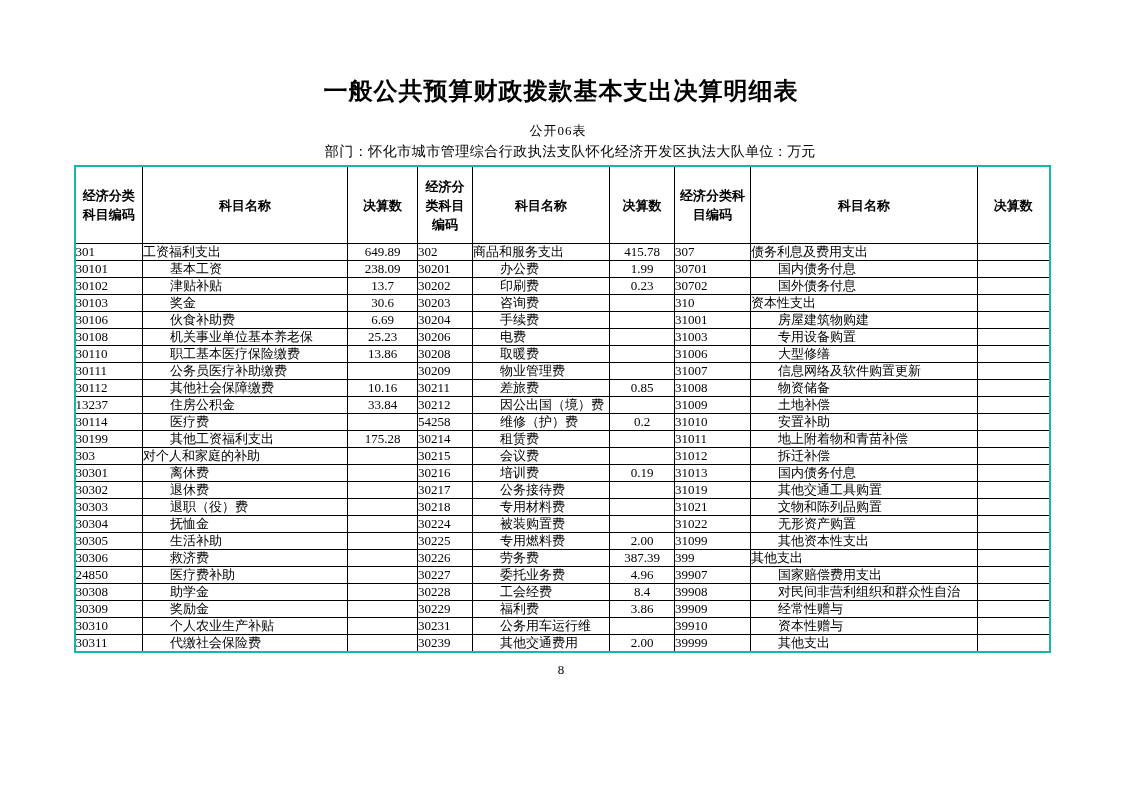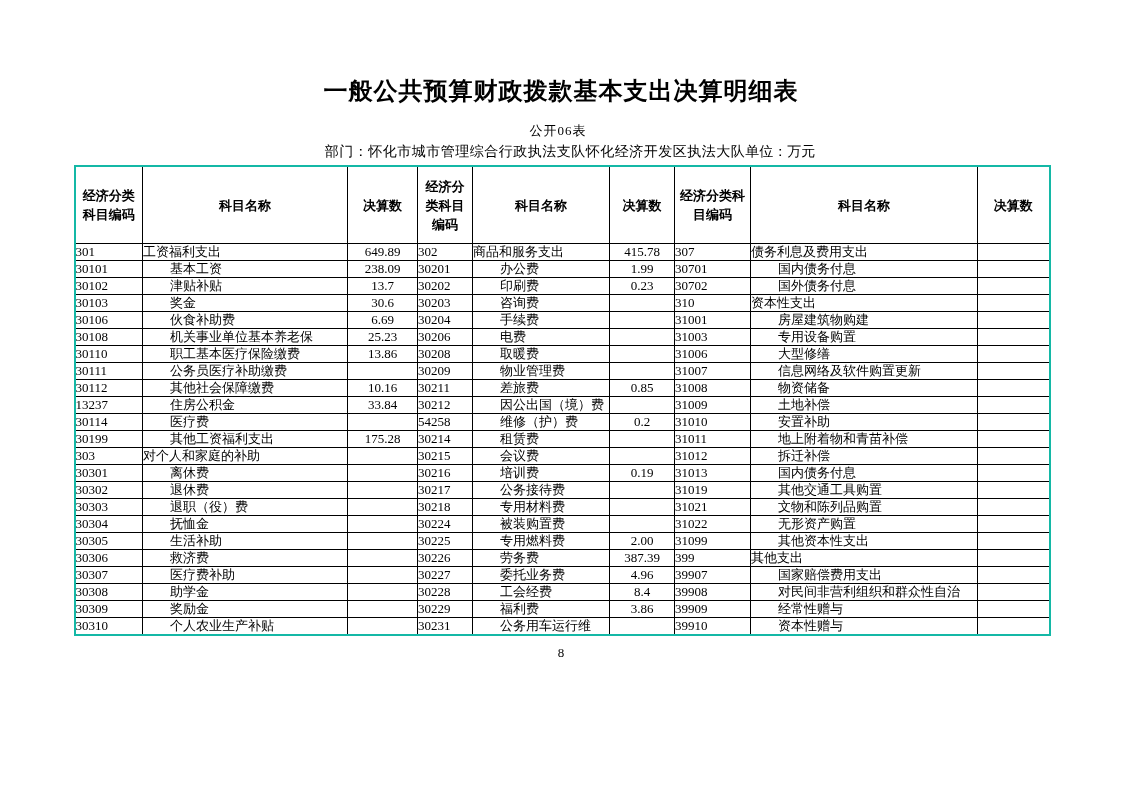--- a/index.html
+++ b/index.html
@@ -330,21 +330,21 @@
             <td class="name sub">救济费</td>
             <td class="value"></td>
             <td class="code">30226</td>
             <td class="name sub">劳务费</td>
             <td class="value">387.39</td>
             <td class="code">399</td>
             <td class="name">其他支出</td>
             <td class="value"></td>
           </tr>
           <tr>
-            <td class="code">30307</td>
+            <td class="code">24850</td>
             <td class="name sub">医疗费补助</td>
             <td class="value"></td>
             <td class="code">30227</td>
             <td class="name sub">委托业务费</td>
             <td class="value">4.96</td>
             <td class="code">39907</td>
             <td class="name sub">国家赔偿费用支出</td>
             <td class="value"></td>
           </tr>
           <tr>
@@ -371,19 +371,30 @@
           </tr>
           <tr>
             <td class="code">30310</td>
             <td class="name sub">个人农业生产补贴</td>
             <td class="value"></td>
             <td class="code">30231</td>
             <td class="name sub">公务用车运行维</td>
             <td class="value"></td>
             <td class="code">39910</td>
             <td class="name sub">资本性赠与</td>
+            <td class="value"></td>
+          </tr>
+          <tr>
+            <td class="code">30311</td>
+            <td class="name sub">代缴社会保险费</td>
+            <td class="value"></td>
+            <td class="code">30239</td>
+            <td class="name sub">其他交通费用</td>
+            <td class="value">2.00</td>
+            <td class="code">39999</td>
+            <td class="name sub">其他支出</td>
             <td class="value"></td>
           </tr>
         </tbody>
     </table>
     <div class="pageno">8</div>
   </div>
 </div>
 
 </body></html>

